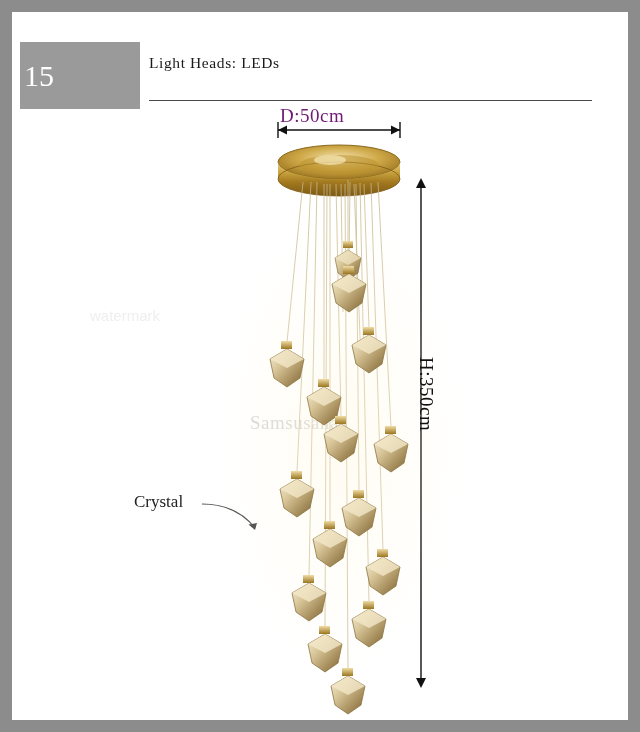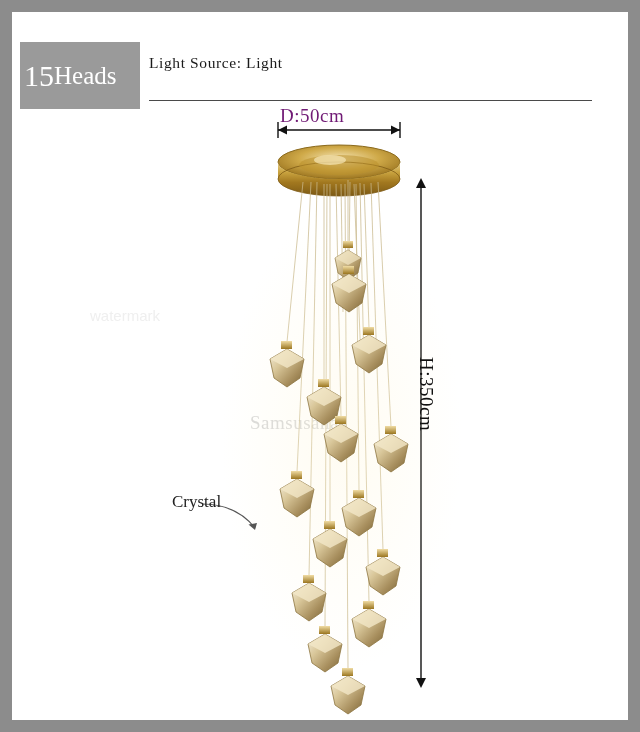--- a/index.html
+++ b/index.html
@@ -109,21 +109,20 @@
     letter-spacing: 0.5px;
     white-space: nowrap;
   }
   #label-crystal {
     position: absolute;
     left: 122px;
     top: 480px;
     font-size: 17px;
     color: #222;
     font-family: "Liberation Serif", serif;
-    margin-left: 38px;
   }
   #watermark {
     position: absolute;
     left: 238px;
     top: 400px;
     font-size: 19px;
     color: #d8d8d8;
     font-family: "Liberation Serif", serif;
     letter-spacing: 0.5px;
     user-select: none;
@@ -139,25 +138,24 @@
   }
 </style>
 </head>
 <body>
 
 <div id="page">
   <div id="canvas">
 
     <div id="heads-badge">
       <span class="num">15</span>
-        <span class="word">Heads</span>
     </div>
 
     <div id="spec-block">
-      <div class="line">Light  Source:  Light</div>
+      <div class="line">Light  Heads:  LEDs</div>
     </div>
     <div id="spec-rule"></div>
 
     <div id="watermark2">watermark</div>
     <div id="watermark">Samsusahaa</div>
 
     <div id="diagram">
       <svg width="616" height="708" viewBox="0 0 616 708" xmlns="http://www.w3.org/2000/svg">
         <defs>
           <linearGradient id="plateGrad" x1="0" y1="0" x2="0" y2="1">

